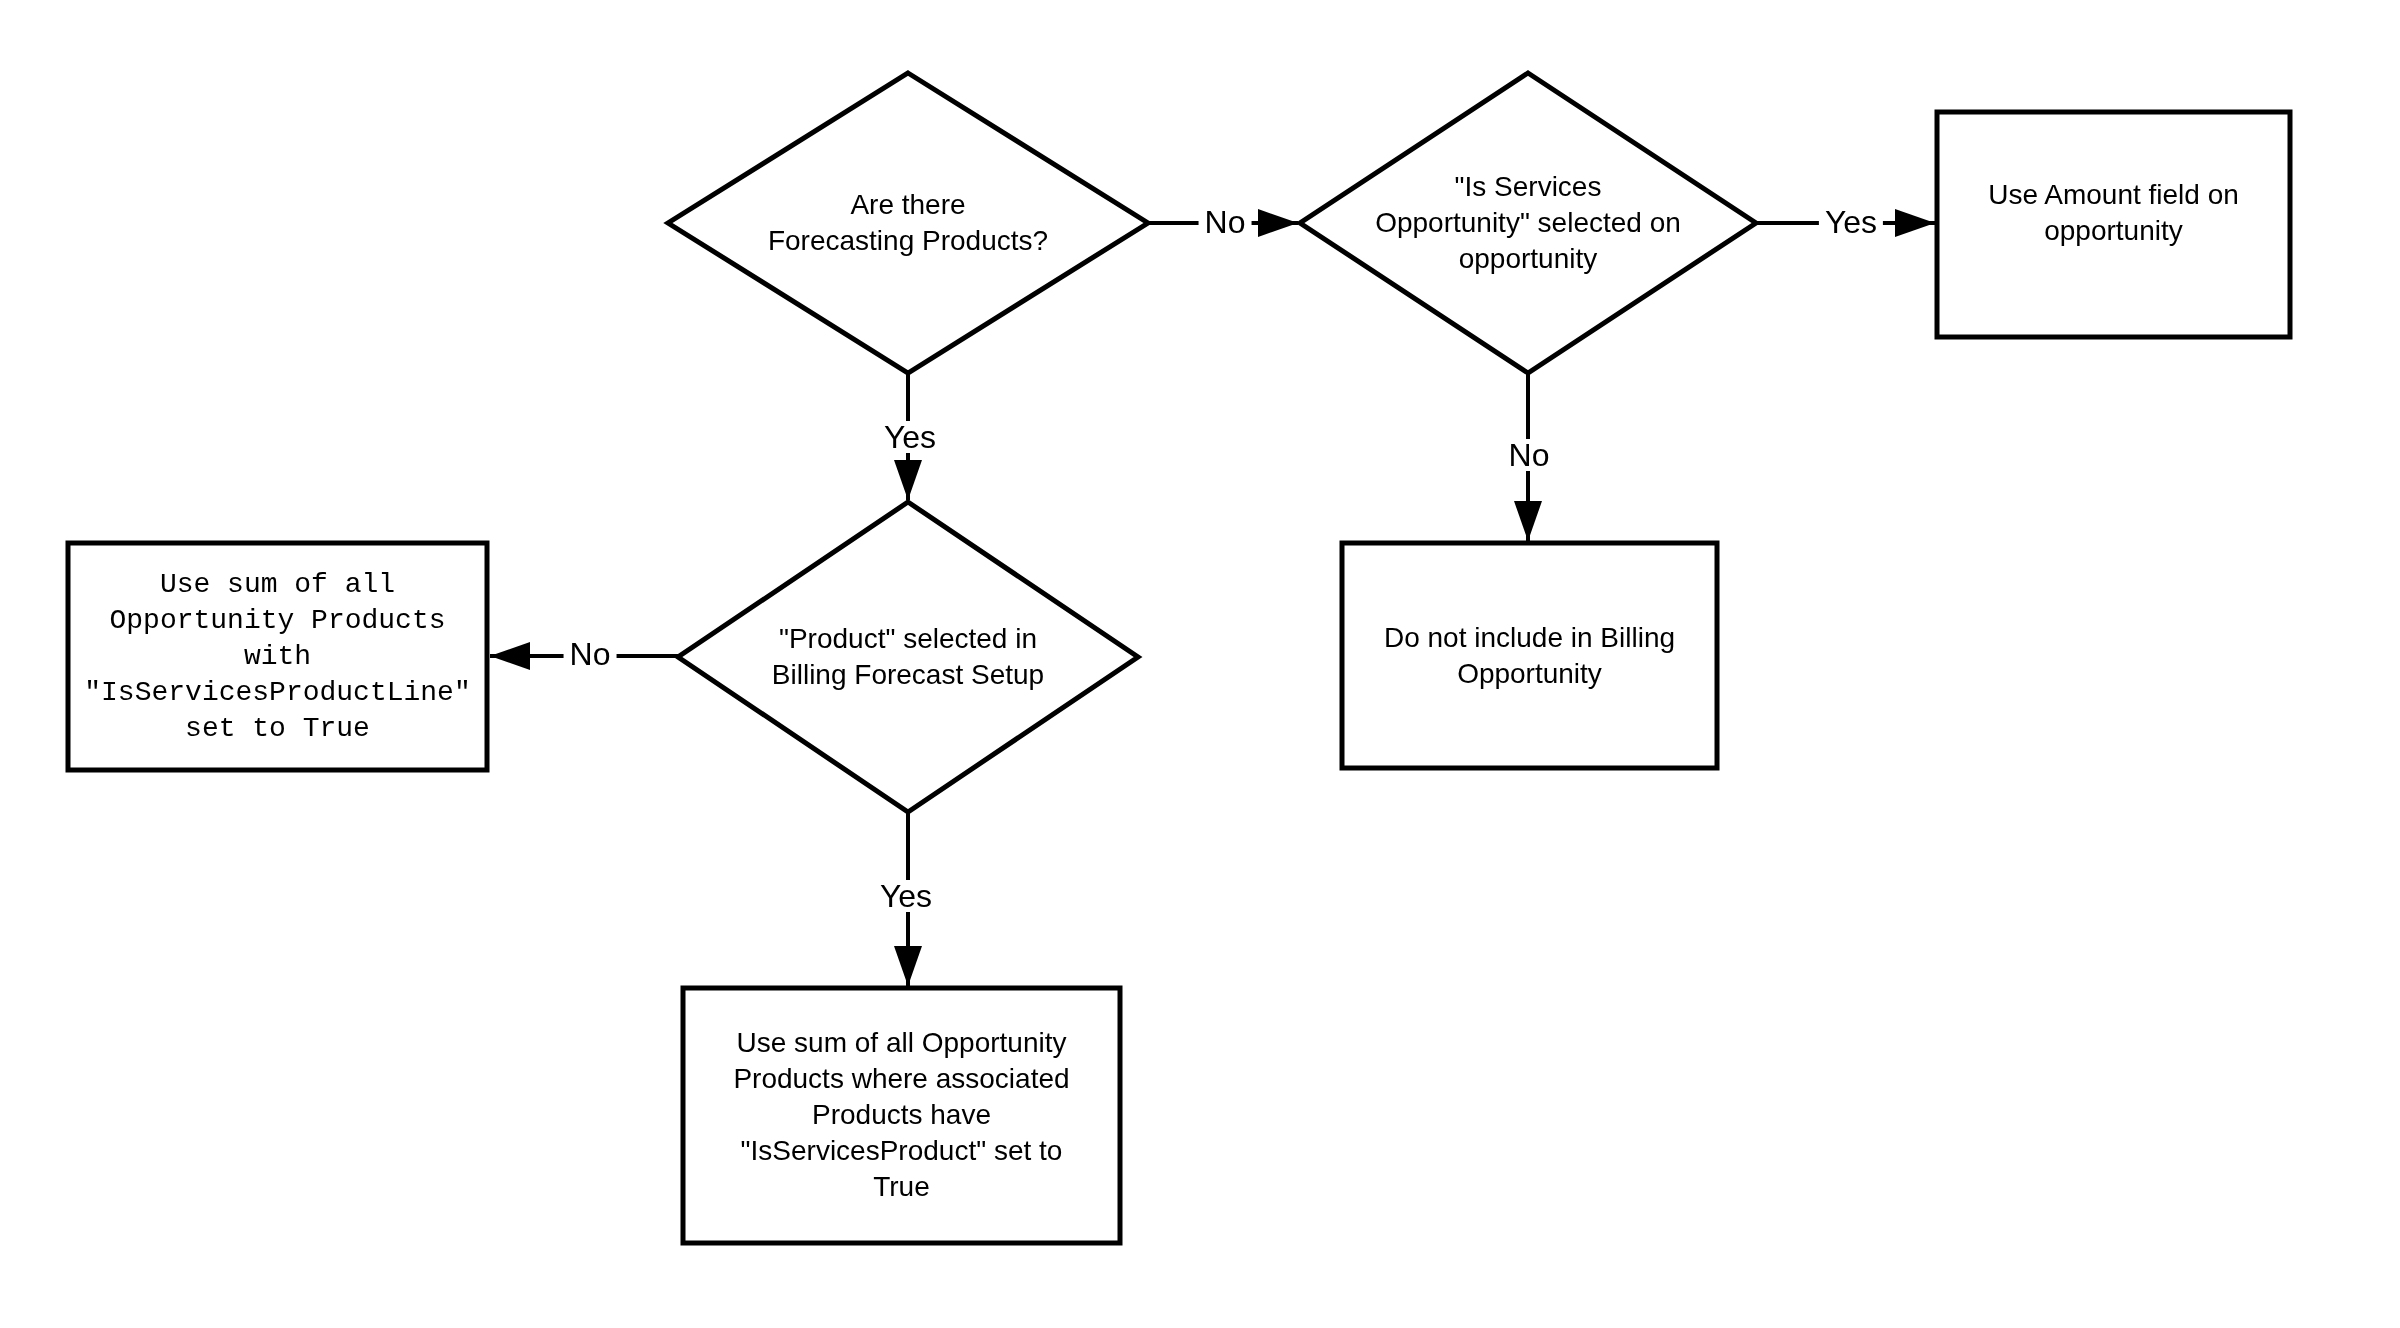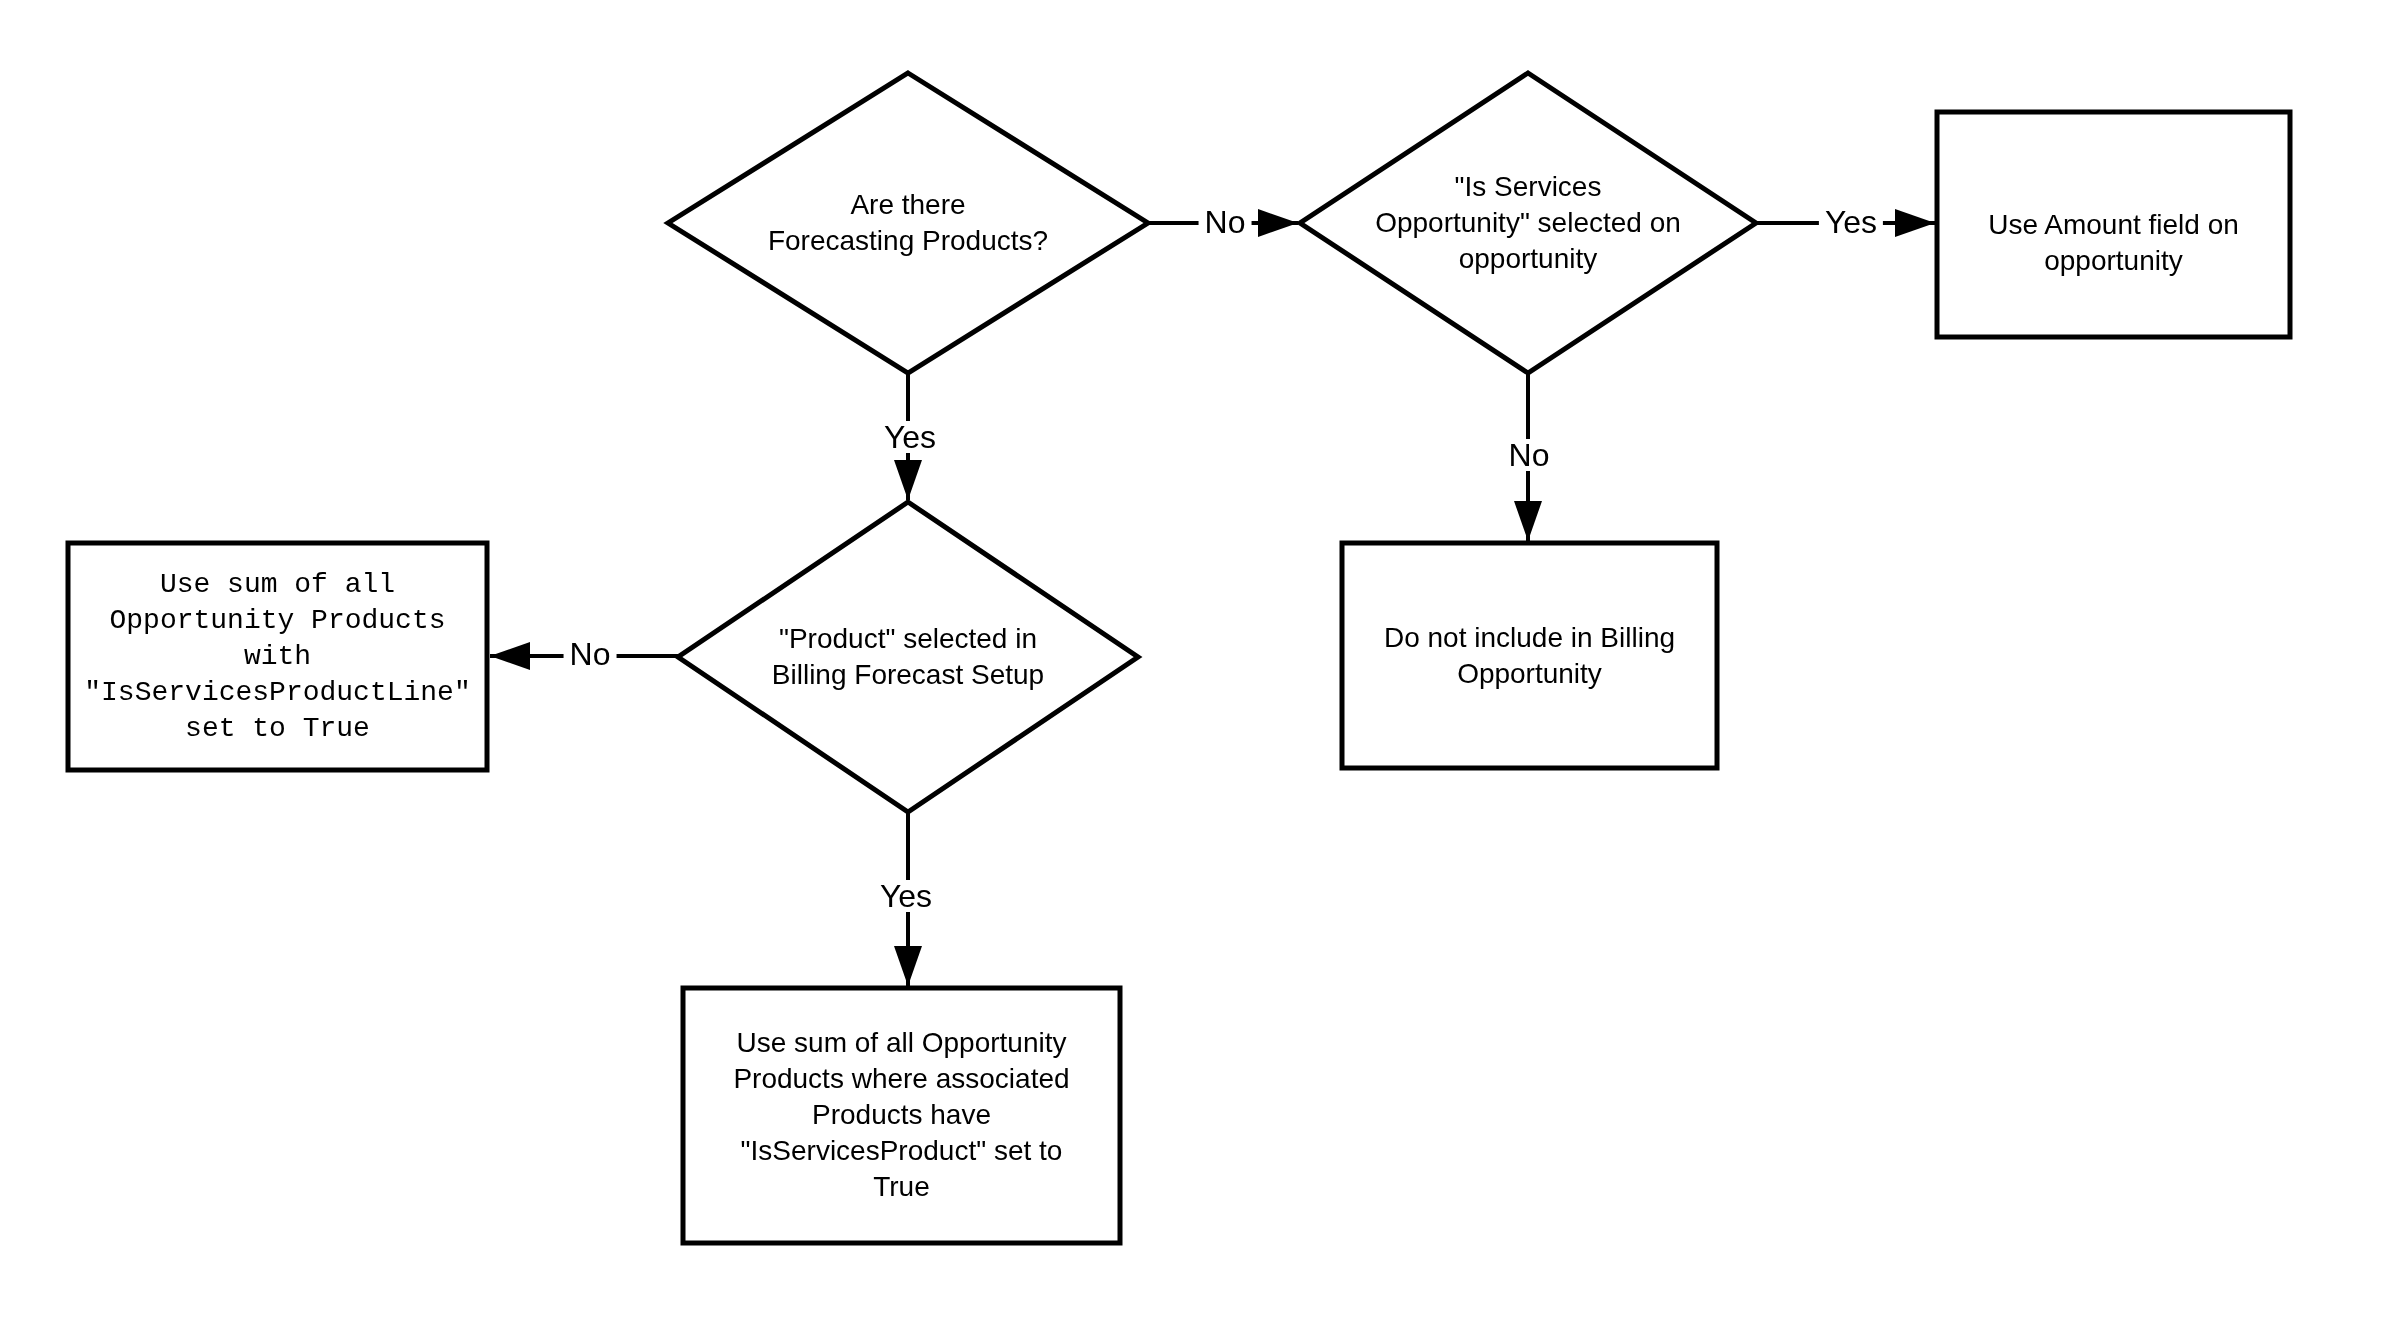--- a/index.html
+++ b/index.html
@@ -72,21 +72,21 @@
     <rect class="shape" x="683" y="988" width="437" height="255"></rect>
   </svg>
 
   <div class="node-label" style="left:708px; top:73px; width:400px; height:300px;">Are there
 Forecasting Products?</div>
 
   <div class="node-label" style="left:1308px; top:73px; width:440px; height:300px;">"Is Services
 Opportunity" selected on
 opportunity</div>
 
-  <div class="node-label" style="left:1947px; top:132px; width:333px; height:221px;">Use Amount field on
+  <div class="node-label" style="left:1947px; top:102px; width:333px; height:221px;">Use Amount field on
 opportunity</div>
 
   <div class="node-label" style="left:698px; top:502px; width:420px; height:310px;">"Product" selected in
 Billing Forecast Setup</div>
 
   <div class="node-label" style="left:78px; top:545px; width:399px; height:223px;font-family:Liberation Mono, monospace;">Use sum of all
 Opportunity Products with
 "IsServicesProductLine"
 set to True</div>
 

